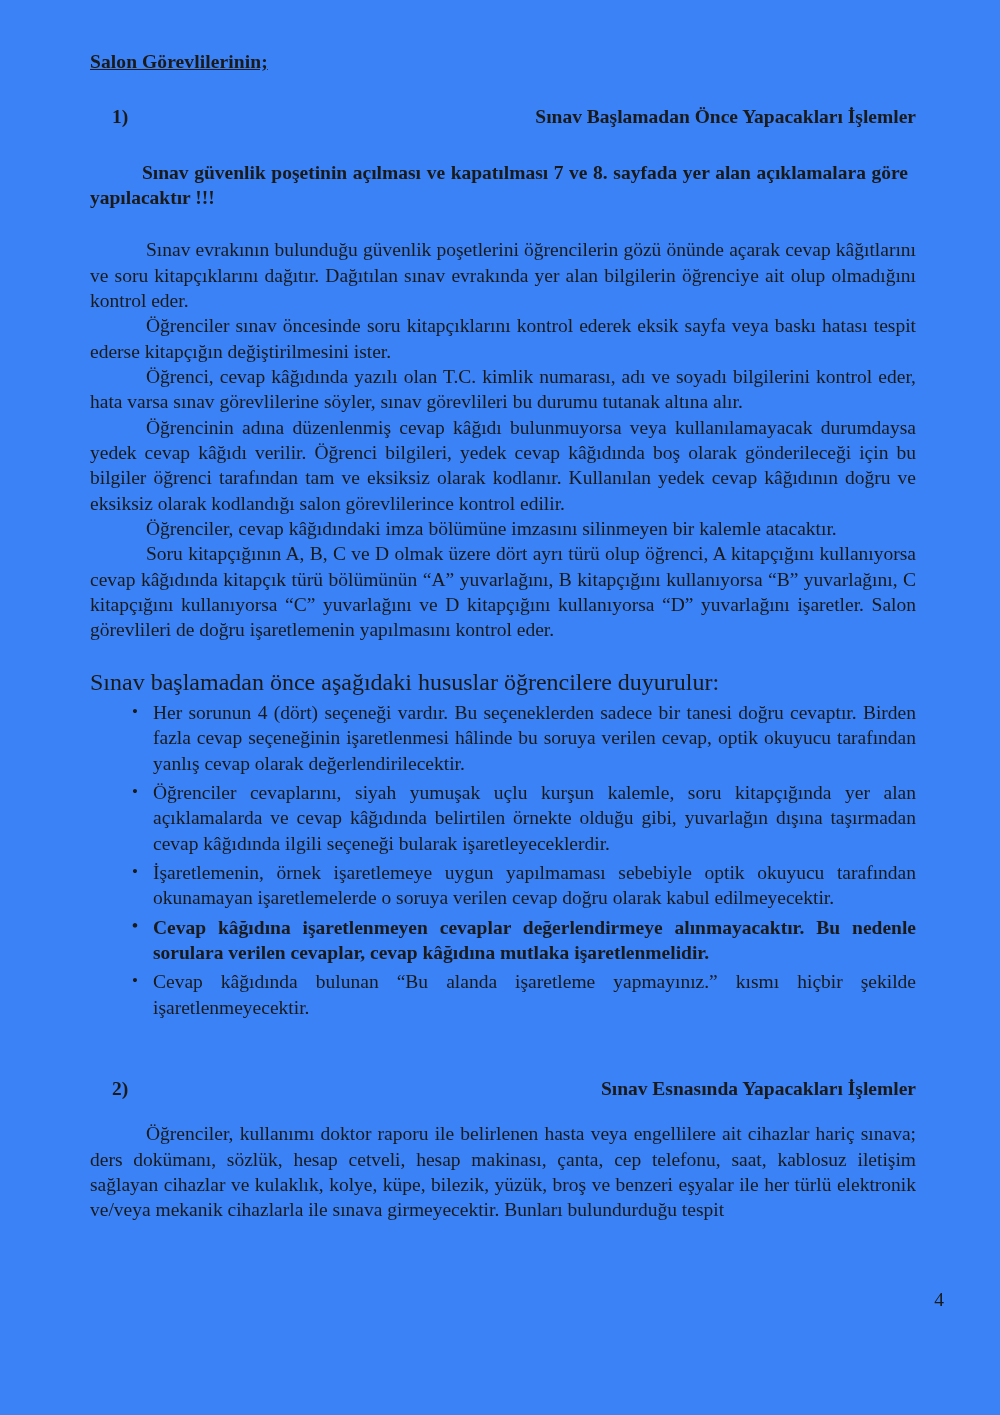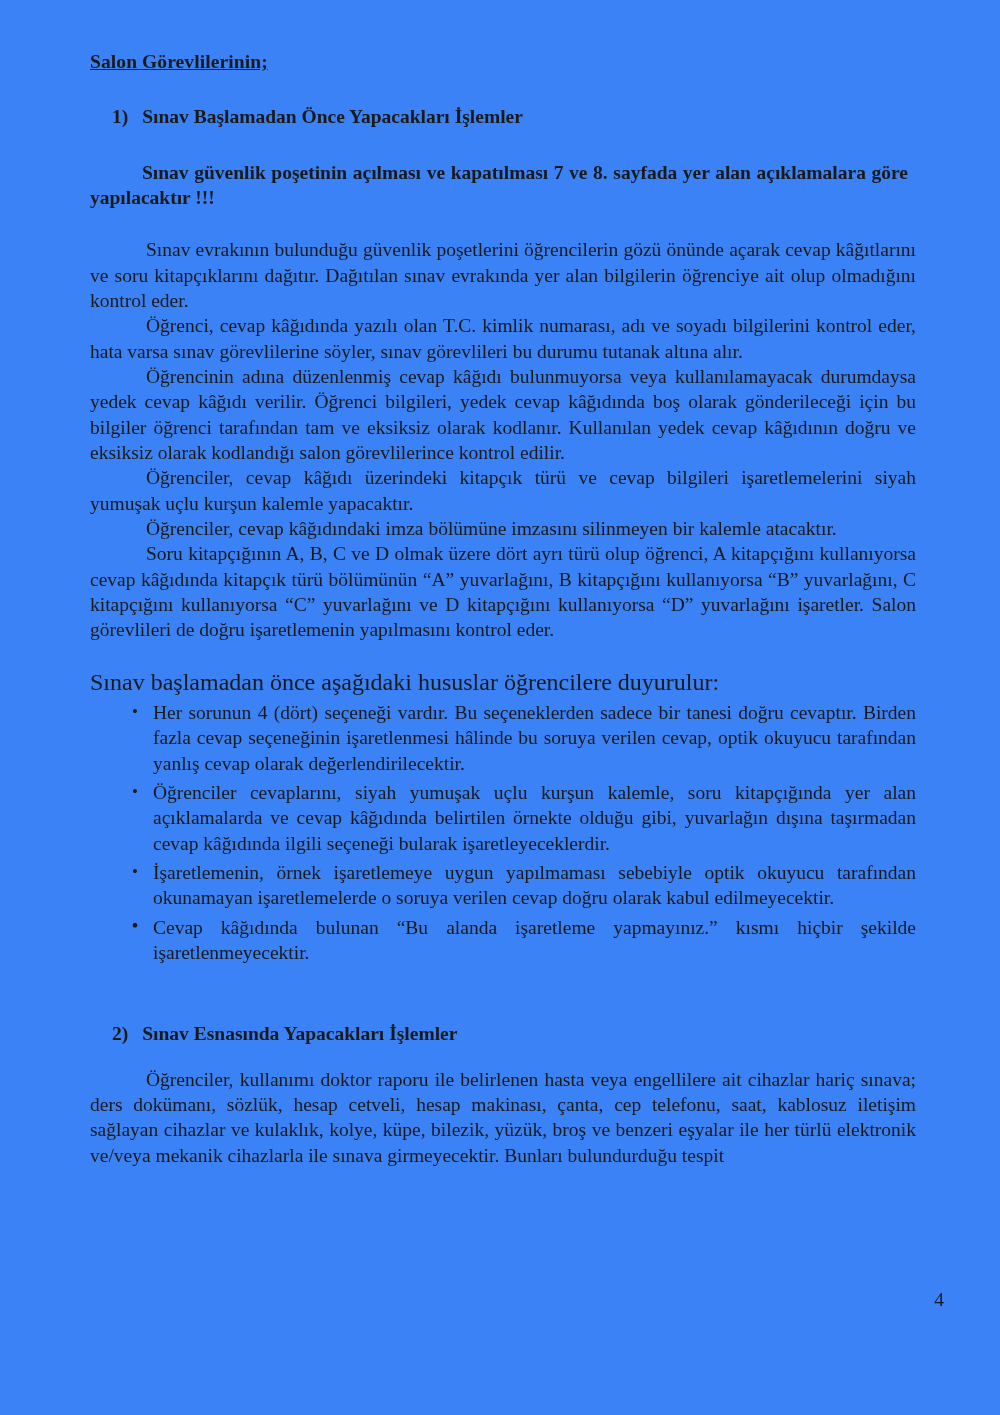--- a/index.html
+++ b/index.html
@@ -44,21 +44,21 @@
   .num-heading {
     font-weight: bold;
     font-size: 19.5px;
     margin: 0 0 0 0;
     padding-left: 22px;
     line-height: 1.3;
     display: flex;
     gap: 14px;
   }
   .num-heading .num { flex: 0 0 auto; }
-  .num-heading .htxt { flex: 1 1 auto; }
+  .num-heading .htxt { flex: 1 1 auto; text-align: right; }
 
   .alert-para {
     font-weight: bold;
     font-size: 19.5px;
     text-align: justify;
     text-justify: inter-word;
     line-height: 1.32;
     margin: 30px 8px 0 0;
     text-indent: 52px;
     hyphens: none;
@@ -143,23 +143,23 @@
 
     <div class="num-heading">
       <span class="num">1)</span>
       <span class="htxt">Sınav Başlamadan Önce Yapacakları İşlemler</span>
     </div>
 
     <p class="alert-para">Sınav güvenlik poşetinin açılması ve kapatılması 7 ve 8. sayfada yer alan açıklamalara göre yapılacaktır !!!</p>
 
     <div class="body-block">
       <p class="para">Sınav evrakının bulunduğu güvenlik poşetlerini öğrencilerin gözü önünde açarak cevap kâğıtlarını ve soru kitapçıklarını dağıtır. Dağıtılan sınav evrakında yer alan bilgilerin öğrenciye ait olup olmadığını kontrol eder.</p>
+      <p class="para">Öğrenciler sınav öncesinde soru kitapçıklarını kontrol ederek eksik sayfa veya baskı hatası tespit ederse kitapçığın değiştirilmesini ister.</p>
       <p class="para">Öğrenci, cevap kâğıdında yazılı olan T.C. kimlik numarası, adı ve soyadı bilgilerini kontrol eder, hata varsa sınav görevlilerine söyler, sınav görevlileri bu durumu tutanak altına alır.</p>
       <p class="para">Öğrencinin adına düzenlenmiş cevap kâğıdı bulunmuyorsa veya kullanılamayacak durumdaysa yedek cevap kâğıdı verilir. Öğrenci bilgileri, yedek cevap kâğıdında boş olarak gönderileceği için bu bilgiler öğrenci tarafından tam ve eksiksiz olarak kodlanır. Kullanılan yedek cevap kâğıdının doğru ve eksiksiz olarak kodlandığı salon görevlilerince kontrol edilir.</p>
-      <p class="para">Öğrenciler, cevap kâğıdı üzerindeki kitapçık türü ve cevap bilgileri işaretlemelerini siyah yumuşak uçlu kurşun kalemle yapacaktır.</p>
       <p class="para">Öğrenciler, cevap kâğıdındaki imza bölümüne imzasını silinmeyen bir kalemle atacaktır.</p>
       <p class="para">Soru kitapçığının A, B, C ve D olmak üzere dört ayrı türü olup öğrenci, A kitapçığını kullanıyorsa cevap kâğıdında kitapçık türü bölümünün “A” yuvarlağını, B kitapçığını kullanıyorsa “B” yuvarlağını, C kitapçığını kullanıyorsa “C” yuvarlağını ve D kitapçığını kullanıyorsa “D” yuvarlağını işaretler. Salon görevlileri de doğru işaretlemenin yapılmasını kontrol eder.</p>
     </div>
 
     <p class="lead-bold">Sınav başlamadan önce aşağıdaki hususlar öğrencilere duyurulur:</p>
 
     <ul class="bullets">
       <li>
         <span class="dot">•</span>
         <span>Her sorunun 4 (dört) seçeneği vardır. Bu seçeneklerden sadece bir tanesi doğru cevaptır. Birden fazla cevap seçeneğinin işaretlenmesi hâlinde bu soruya verilen cevap, optik okuyucu tarafından yanlış cevap olarak değerlendirilecektir.</span>
@@ -167,20 +167,21 @@
       <li>
         <span class="dot">•</span>
         <span>Öğrenciler cevaplarını, siyah yumuşak uçlu kurşun kalemle, soru kitapçığında yer alan açıklamalarda ve cevap kâğıdında belirtilen örnekte olduğu gibi, yuvarlağın dışına taşırmadan cevap kâğıdında ilgili seçeneği bularak işaretleyeceklerdir.</span>
       </li>
       <li>
         <span class="dot">•</span>
         <span>İşaretlemenin, örnek işaretlemeye uygun yapılmaması sebebiyle optik okuyucu tarafından okunamayan işaretlemelerde o soruya verilen cevap doğru olarak kabul edilmeyecektir.</span>
       </li>
       <li class="strong">
         <span class="dot">•</span>
+        <span>Cevap kâğıdına işaretlenmeyen cevaplar değerlendirmeye alınmayacaktır. Bu nedenle sorulara verilen cevaplar, cevap kâğıdına mutlaka işaretlenmelidir.</span>
       </li>
       <li>
         <span class="dot">•</span>
         <span>Cevap kâğıdında bulunan “Bu alanda işaretleme yapmayınız.” kısmı hiçbir şekilde işaretlenmeyecektir.</span>
       </li>
     </ul>
 
     <div class="num-heading section-two-heading">
       <span class="num">2)</span>
       <span class="htxt">Sınav Esnasında Yapacakları İşlemler</span>

